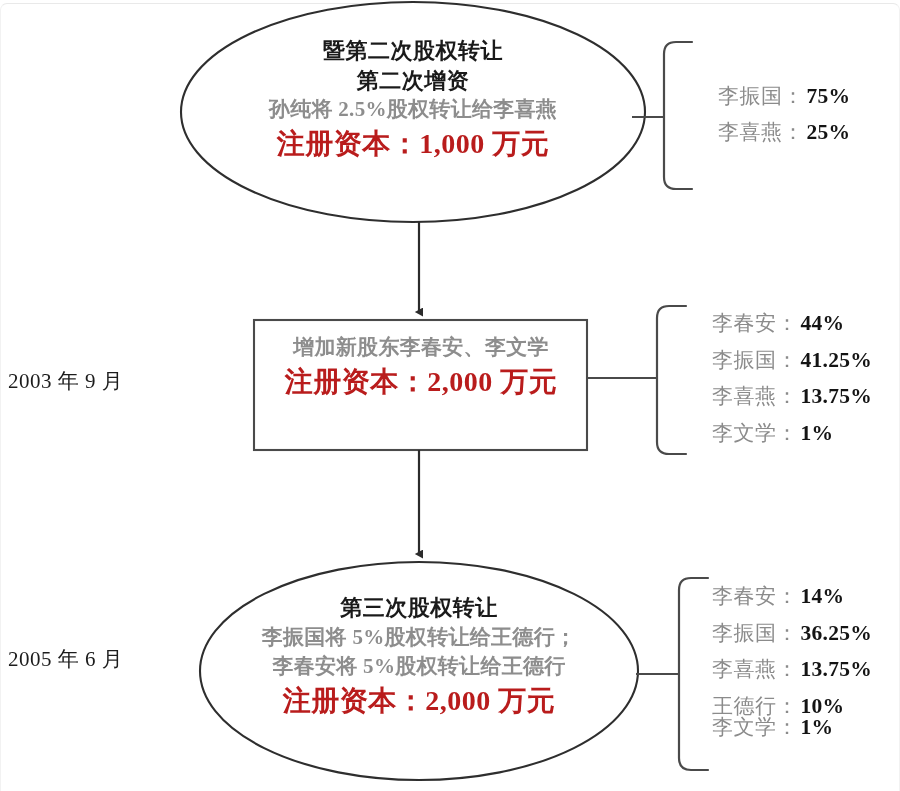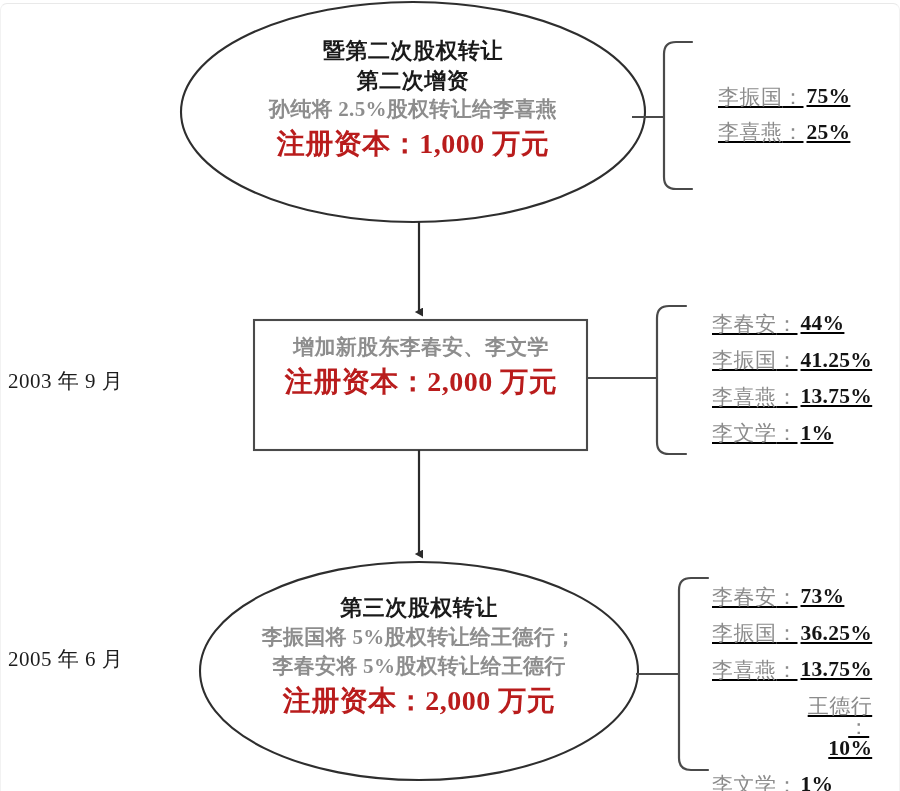--- a/index.html
+++ b/index.html
@@ -71,24 +71,23 @@
     line-height: 1.4;
     letter-spacing: 0.5px;
   }
 
   .holder-list {
     position: absolute;
     font-family: "Liberation Serif", "DejaVu Serif", serif;
   }
   .holder-row {
     display: flex;
-    align-items: flex-end;
+    align-items: flex-start;
     white-space: nowrap;
     line-height: 1.0;
-    text-decoration: underline;
   }
   .holder-name {
     font-size: 21px;
     color: #8b8b8b;
     font-weight: normal;
     letter-spacing: 0.5px;
   }
   .holder-sep {
     font-size: 21px;
     color: #8b8b8b;
@@ -193,33 +192,33 @@
       <span class="holder-name">李文学</span>
         <span class="holder-sep">：</span>
         <span class="holder-pct">1%</span>
     </div>
   </div>
 
   <div class="holder-list" style="left:712px; top:586px;">
     <div class="holder-row" style="margin-bottom:15px;">
       <span class="holder-name">李春安</span>
         <span class="holder-sep">：</span>
-        <span class="holder-pct">73%</span>
+        <span class="holder-pct">14%</span>
     </div>
     <div class="holder-row" style="margin-bottom:15px;">
       <span class="holder-name">李振国</span>
         <span class="holder-sep">：</span>
         <span class="holder-pct">36.25%</span>
     </div>
     <div class="holder-row" style="margin-bottom:15px;">
       <span class="holder-name">李喜燕</span>
         <span class="holder-sep">：</span>
         <span class="holder-pct">13.75%</span>
     </div>
-    <div class="holder-row" style="margin-bottom:15px;flex-direction:column;">
+    <div class="holder-row" style="">
       <span class="holder-name">王德行</span>
         <span class="holder-sep">：</span>
         <span class="holder-pct">10%</span>
     </div>
     <div class="holder-row">
       <span class="holder-name">李文学</span>
         <span class="holder-sep">：</span>
         <span class="holder-pct">1%</span>
     </div>
   </div>

